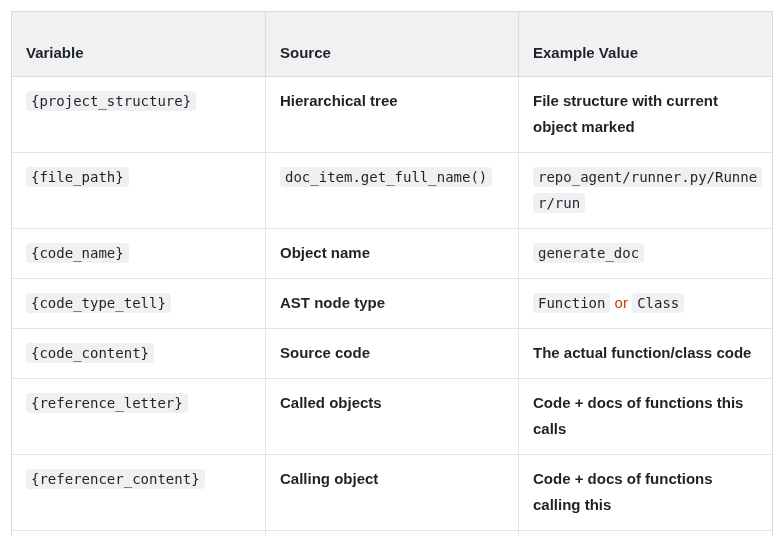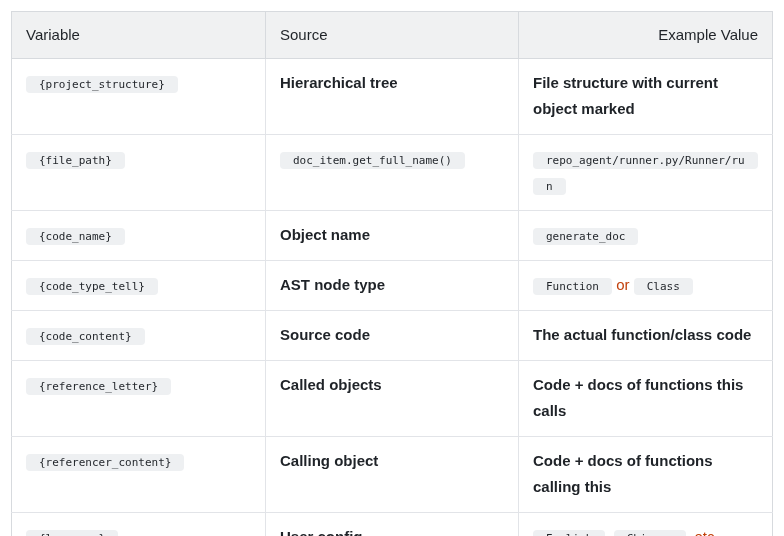--- a/index.html
+++ b/index.html
@@ -32,55 +32,55 @@
     border: 1px solid #d7dade;
   }
 
   table.var-table col.c1 { width: 254px; }
   table.var-table col.c2 { width: 253px; }
   table.var-table col.c3 { width: 254px; }
 
   table.var-table thead th {
     background: #f0f1f2;
     text-align: left;
-    font-weight: 400;
+    font-weight: 700;
     font-size: 15px;
     line-height: 20px;
     color: #1f2328;
-    padding: 13px 14px 13px 14px;
+    padding: 31px 14px 13px 14px;
     border-right: 1px solid #d7dade;
     border-bottom: 1px solid #d7dade;
     vertical-align: middle;
     white-space: nowrap;
   }
-  table.var-table thead th:last-child { border-right: none; text-align: right; }
+  table.var-table thead th:last-child { border-right: none; }
 
   table.var-table tbody td {
     font-size: 15px;
     line-height: 26px;
     color: #1f2328;
     padding: 11px 14px 12px 14px;
     border-right: 1px solid #e2e4e8;
     border-bottom: 1px solid #e2e4e8;
     vertical-align: top;
     word-break: break-word;
   }
   table.var-table tbody td:last-child { border-right: none; }
   table.var-table tbody tr:last-child td { border-bottom: none; }
 
   .cell-line { display: block; font-weight: bold; }
 
   code.tok {
     font-family: "DejaVu Sans Mono", "Liberation Mono", monospace;
-    font-size: 11px;
+    font-size: 14px;
     line-height: 22px;
     background: #eef0f2;
     color: #1f2328;
     border-radius: 4px;
-    padding: 2px 13px;
+    padding: 2px 5px;
     box-decoration-break: clone;
     -webkit-box-decoration-break: clone;
     white-space: normal;
   }
 
   .plain-sep {
     font-family: "Liberation Sans", sans-serif;
     font-size: 15px;
     color: #c2410c;
   }

